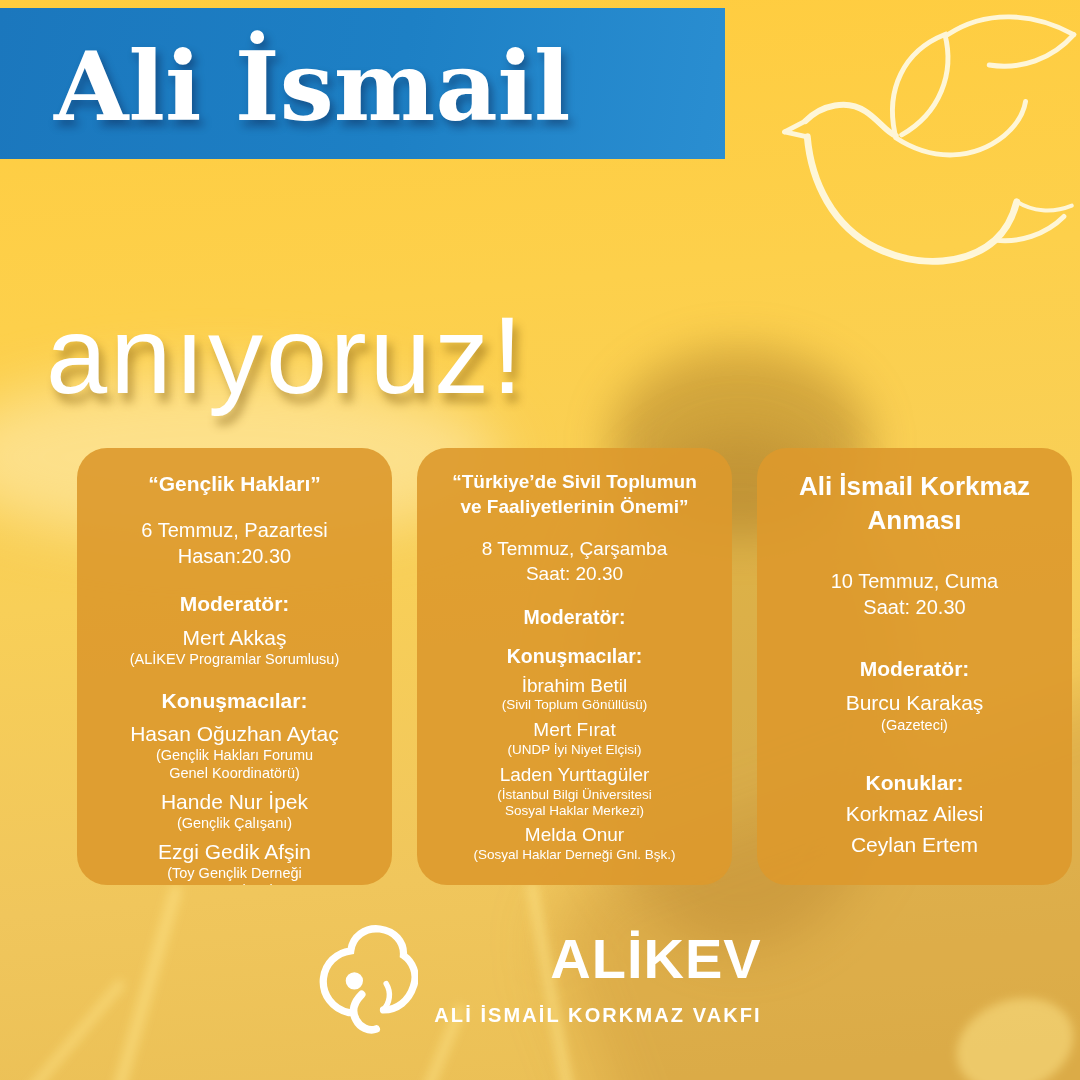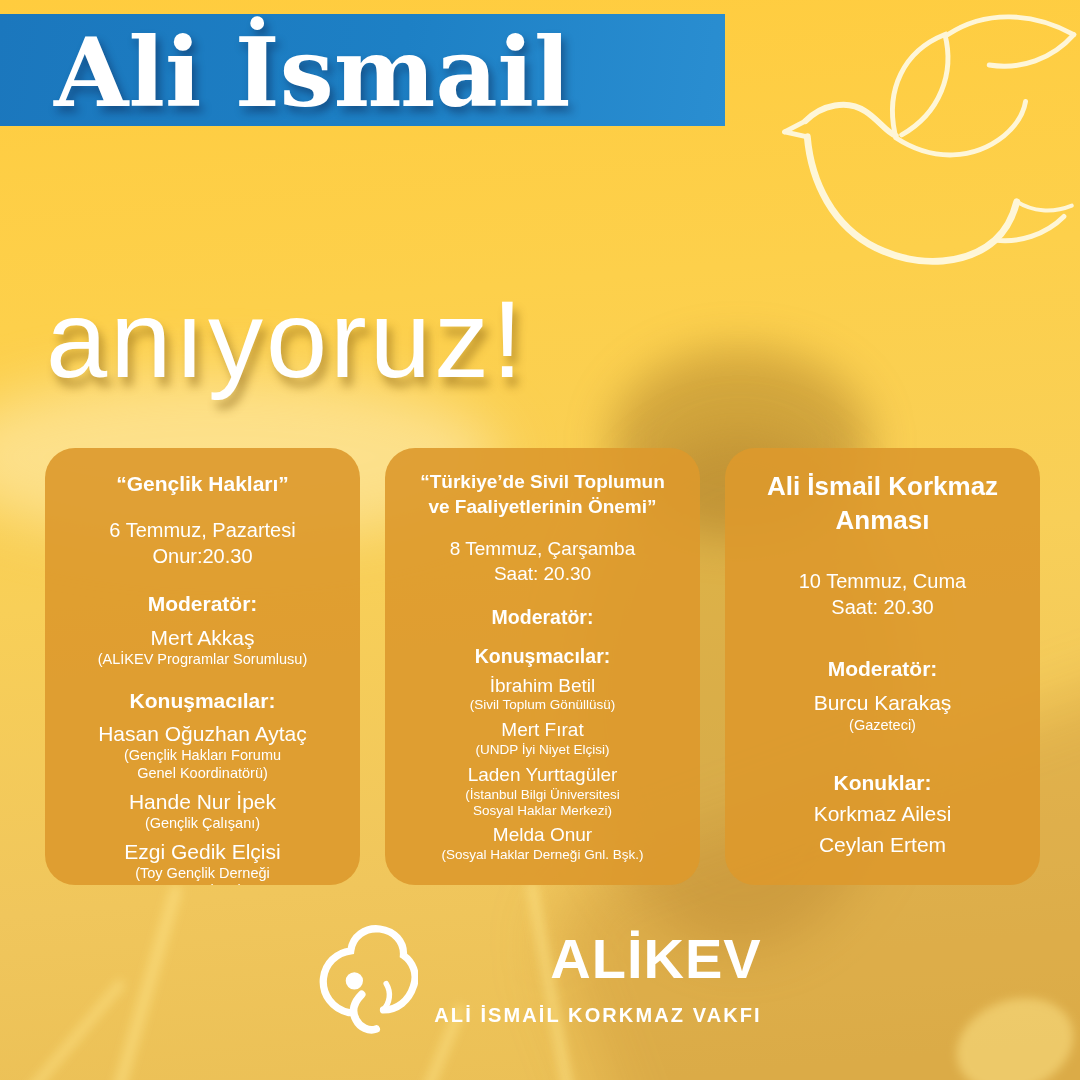--- a/index.html
+++ b/index.html
@@ -27,44 +27,45 @@
     transform:rotate(-20deg);background:rgba(186,128,40,.32);filter:blur(30px);}
   .streak{position:absolute;background:rgba(255,231,140,.45);filter:blur(5px);border-radius:8px;}
   .s1{left:135px;top:880px;width:13px;height:260px;transform:rotate(16deg);}
   .s2{left:60px;top:960px;width:10px;height:180px;transform:rotate(40deg);}
   .s3{left:545px;top:880px;width:12px;height:230px;transform:rotate(-10deg);}
   .s4{left:430px;top:1000px;width:11px;height:140px;transform:rotate(22deg);}
   .s5{left:955px;top:1000px;width:120px;height:90px;border-radius:50%;transform:rotate(-20deg);background:rgba(255,231,140,.5);}
 
   
   .band{position:absolute;left:0;display:flex;align-items:center;z-index:3;}
-  .band1{top:14px;width:725px;height:112px;background:linear-gradient(100deg,#1b77bd,var(--band-light-blue) 55%,#2a8ed1);}
+  .band1{top:8px;width:725px;height:151px;background:linear-gradient(100deg,#1b77bd,var(--band-light-blue) 55%,#2a8ed1);}
   .band2{top:155px;width:702px;height:150px;background:var(--band-dark-blue);}
   .headline{
     font-family:"DejaVu Serif","Liberation Serif",serif;font-weight:700;
     color:var(--text-white);line-height:1;white-space:nowrap;
     text-shadow:4px 6px 9px rgba(8,12,50,.38);
   }
   .band1 .headline{font-size:96px;padding-left:54px;padding-top:6px;}
   .band2 .headline{font-size:96px;padding-left:68px;}
   .aniyoruz{
-    position:absolute;left:46px;top:284px;z-index:2;
+    position:absolute;left:46px;top:300px;z-index:2;
     font-size:110px;font-weight:300;letter-spacing:3px;line-height:1;
     color:var(--text-white);text-shadow:5px 9px 10px rgba(120,82,10,.45);
   }
 
   
   .dove{position:absolute;right:0;top:8px;width:335px;height:295px;z-index:2;}
 
   
   .card{
     position:absolute;top:448px;width:315px;height:437px;z-index:3;
     background:var(--card-orange);border-radius:30px;
     text-align:center;box-sizing:border-box;padding:22px 14px 14px;
     overflow:hidden;
+    margin-left:32px;
   }
   .card1{left:45px;}
   .card2{left:385px;}
   .card3{left:725px;}
   .pre{white-space:pre-line;}
   .card-title{margin:0 0 20px;font-size:21px;line-height:1.3;font-weight:700;}
   .card2 .card-title{font-size:19px;margin-bottom:18px;}
   .card3 .card-title{font-size:26px;margin-bottom:30px;}
   .card-when{font-size:20px;line-height:1.3;margin-bottom:22px;}
   .card2 .card-when{font-size:19px;margin-bottom:18px;}
@@ -126,42 +127,42 @@
       <path d="M153,132 C191,157 233,154 263,130 C275,120 283,107 285,95" stroke-width="5"></path>
       <path d="M254,236 C278,239 305,231 324,212" stroke-width="5"></path>
       <path d="M276,197 C292,207 312,209 332,201" stroke-width="4"></path>
     </g>
   </svg>
 
   <section class="card card1">
     <h2 class="card-title pre">“Gençlik Hakları”</h2>
     <div class="card-when">
       <div>6 Temmuz, Pazartesi</div>
-      <div>Onur:20.30</div>
+      <div>Hasan:20.30</div>
     </div>
     <div class="section">
       <h3 class="sec-label">Moderatör:</h3>
       <div class="entry">
         <div class="entry-name">Mert Akkaş</div>
         <div class="entry-role pre">(ALİKEV Programlar Sorumlusu)</div>
       </div>
     </div>
     <div class="section">
       <h3 class="sec-label">Konuşmacılar:</h3>
       <div class="entry">
         <div class="entry-name">Hasan Oğuzhan Aytaç</div>
         <div class="entry-role pre">(Gençlik Hakları Forumu
 Genel Koordinatörü)</div>
       </div>
       <div class="entry">
         <div class="entry-name">Hande Nur İpek</div>
         <div class="entry-role pre">(Gençlik Çalışanı)</div>
       </div>
       <div class="entry">
-        <div class="entry-name">Ezgi Gedik Elçisi</div>
+        <div class="entry-name">Ezgi Gedik Afşin</div>
         <div class="entry-role pre">(Toy Gençlik Derneği
 YK Başkanı)</div>
       </div>
     </div>
   </section>
 
   <section class="card card2">
     <h2 class="card-title pre">“Türkiye’de Sivil Toplumun
 ve Faaliyetlerinin Önemi”</h2>
     <div class="card-when">

